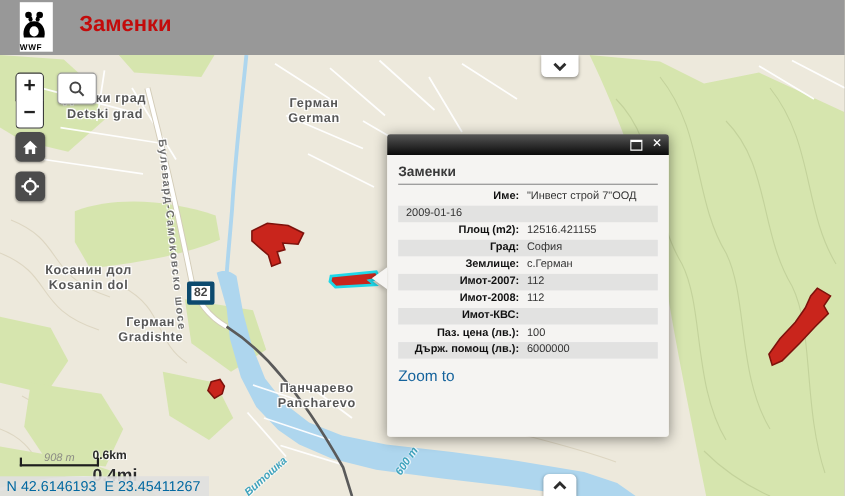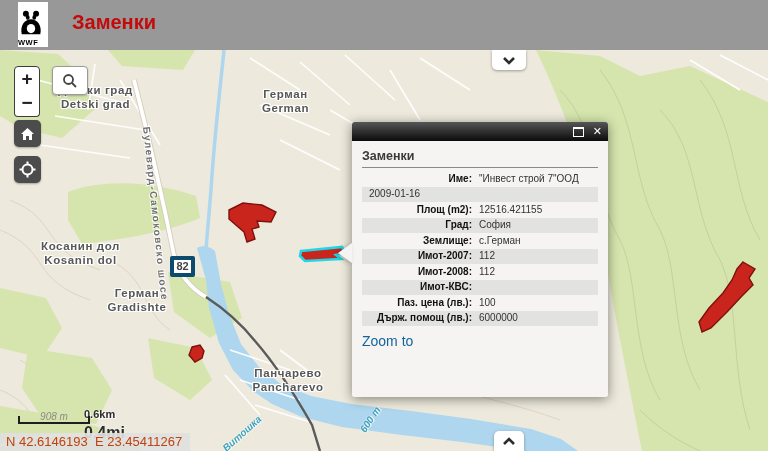--- a/index.html
+++ b/index.html
@@ -51,21 +51,21 @@
   
   .km{position:absolute;left:84px;top:358px;font-size:11px;font-weight:bold;color:#2b2b2b;
       text-shadow:0 0 2px #fff,1px 1px 0 #fff;text-align:center;}
   .mi{position:absolute;left:84px;top:374px;font-size:16px;font-weight:bold;color:#2b2b2b;
       text-shadow:0 0 2px #fff;}
   .bracket{position:absolute;left:18px;top:366px;width:72px;height:8px;
            border-left:2px solid #1e1e1e;border-right:2px solid #1e1e1e;border-bottom:2px solid #1e1e1e;box-sizing:border-box;}
   .b908{position:absolute;left:24px;top:361px;width:60px;text-align:center;font-size:10px;font-style:italic;
         color:#8b8b84;}
   .coords{position:absolute;left:0;top:383px;height:18px;background:rgba(224,224,222,.92);
-          font-size:13px;color:#c2410c;line-height:18px;padding:0 8px 0 6px;white-space:pre;z-index:30;}
+          font-size:13px;color:#0369a1;line-height:18px;padding:0 8px 0 6px;white-space:pre;z-index:30;}
 
   
   .popup{position:absolute;left:352px;top:72px;width:256px;z-index:35;box-shadow:0 2px 12px rgba(0,0,0,.45);
          border-radius:3px;}
   .pt{height:19px;background:linear-gradient(#565656,#0a0a0a);border-radius:3px 3px 0 0;
       display:flex;align-items:center;justify-content:flex-end;padding:0 6px;gap:9px;}
   .pmax{width:9px;height:7px;border:1px solid #fff;border-top:2px solid #fff;cursor:pointer;}
   .pclose{color:#fff;font-size:11px;font-weight:bold;line-height:1;cursor:pointer;}
   .pb{background:#f5f4f2;height:256px;padding:5px 10px 0 10px;box-sizing:border-box;border-radius:0 0 3px 3px;}
   .ptitle{font-size:12.5px;font-weight:bold;color:#3a3a3a;padding:3px 0 4px 0;}
@@ -180,21 +180,21 @@
     </div>
     <div class="plabel" style="left:233px;top:37px;width:105px;">
       <span>Герман</span><br><span>German</span>
     </div>
     <div class="plabel" style="left:18px;top:189px;width:125px;">
       <span>Косанин дол</span><br><span>Kosanin dol</span>
     </div>
     <div class="plabel" style="left:82px;top:236px;width:110px;">
       <span>Герман</span><br><span>Gradishte</span>
     </div>
-    <div class="plabel" style="left:228px;top:316px;width:120px;">
+    <div class="plabel" style="left:228px;top:296px;width:120px;">
       <span>Панчарево</span><br><span>Pancharevo</span>
     </div>
     <div class="street" style="left:152px;top:76px;transform:rotate(84deg);transform-origin:0 0;">Булевард-Самоковско шосе</div>
     <div class="hydro" style="left:218px;top:378px;transform:rotate(-42deg);">Витошка</div>
     <div class="hydro" style="left:356px;top:364px;transform:rotate(-56deg);">600 m</div>
     <div class="shield">82</div>
 
     <div class="zbtn zin"><span>+</span></div>
     <div class="zbtn zout"><span>−</span></div>
     <div class="sbtn">

